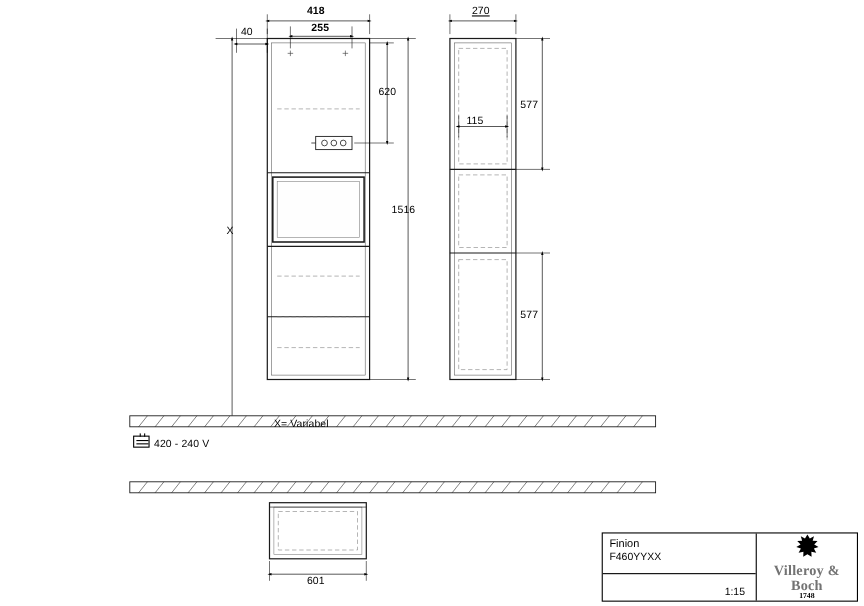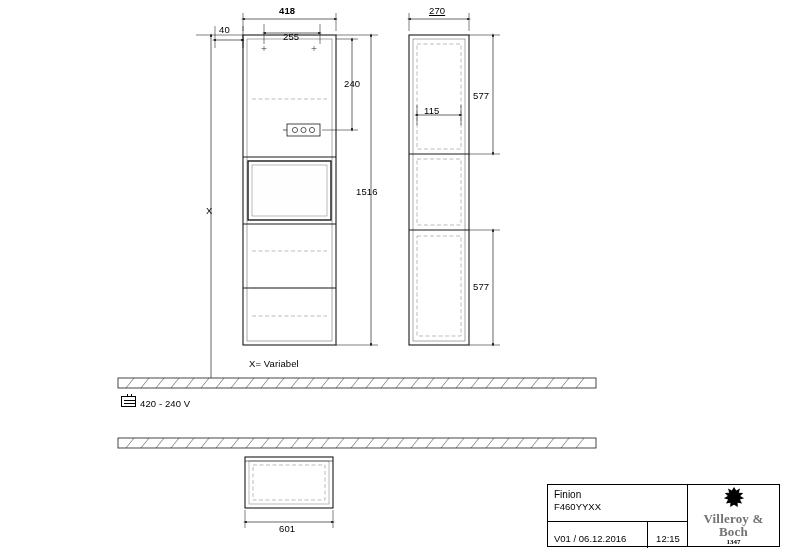--- a/index.html
+++ b/index.html
@@ -313,58 +313,55 @@
       <line x1="245" y1="461" x2="333" y2="461" stroke="#1a1a1a" stroke-width="0.6"></line>
 
       <line x1="245" y1="510" x2="245" y2="528" stroke="#000" stroke-width="0.5"></line>
       <line x1="333" y1="510" x2="333" y2="528" stroke="#000" stroke-width="0.5"></line>
       <line x1="245" y1="522" x2="333" y2="522" stroke="#000" stroke-width="0.6" marker-start="url(#arrS)" marker-end="url(#arrE)"></line>
 
     </g>
   </svg>
 
   <div class="lbl" style="left:279px; top:5px;font-weight:bold;">418</div>
-  <div class="lbl" style="left:283px; top:31px;">255</div>
+  <div class="lbl" style="left:283px; top:20px;font-weight:bold;">255</div>
   <div class="lbl" style="left:219px; top:24px;">40</div>
-  <div class="lbl" style="left:344px; top:78px;">240</div>
+  <div class="lbl" style="left:344px; top:78px;">620</div>
   <div class="lbl" style="left:356px; top:186px;">1516</div>
   <div class="lbl" style="left:206px; top:205px;">X</div>
-  <div class="lbl" style="left:249px; top:358px;">X= Variabel</div>
+  <div class="lbl" style="left:249px; top:380px;">X= Variabel</div>
 
   <div class="lbl" style="left:429px; top:5px;text-decoration:underline;">270</div>
   <div class="lbl" style="left:424px; top:105px;">115</div>
   <div class="lbl" style="left:473px; top:90px;">577</div>
   <div class="lbl" style="left:473px; top:281px;">577</div>
 
   <div class="lbl" style="left:279px; top:523px;">601</div>
 
   <div class="socket-icon" style="left:121px; top:396px;"></div>
   <div class="lbl" style="left:140px; top:398px;">420 - 240 V</div>
 
   <div class="titleblock">
     <div class="tb-left">
       <div class="tb-left-top">
         <div class="tb-text tb-title1">Finion</div>
         <div class="tb-text">F460YYXX</div>
       </div>
       <div class="tb-left-bot">
-        <div class="tb-date">
-          <span class="tb-text">V01 / 06.12.2016</span>
-        </div>
         <div class="tb-scale">
-          <span class="tb-text">12:15</span>
+          <span class="tb-text">1:15</span>
         </div>
       </div>
     </div>
     <div class="tb-right">
       <div class="logo-wrap">
         <svg width="34" height="22" viewBox="0 0 34 22">
           <g fill="#000">
             <path d="M17 1 l2.2 3.6 3.8 -2.2 -1.2 4.3 4.4 0.2 -3 3.1 3.9 2.2 -4.2 1.4 2.1 3.8 -4.4 -0.7 0.2 4.4 -3.8 -2.3 -3.8 2.3 0.2 -4.4 -4.4 0.7 2.1 -3.8 -4.2 -1.4 3.9 -2.2 -3 -3.1 4.4 -0.2 -1.2 -4.3 3.8 2.2z"></path>
           </g>
         </svg>
         <div class="logo-name">Villeroy &amp; Boch</div>
-        <div class="logo-year">1347</div>
+        <div class="logo-year">1748</div>
       </div>
     </div>
   </div>
 
 </div>
 
 </body></html>

